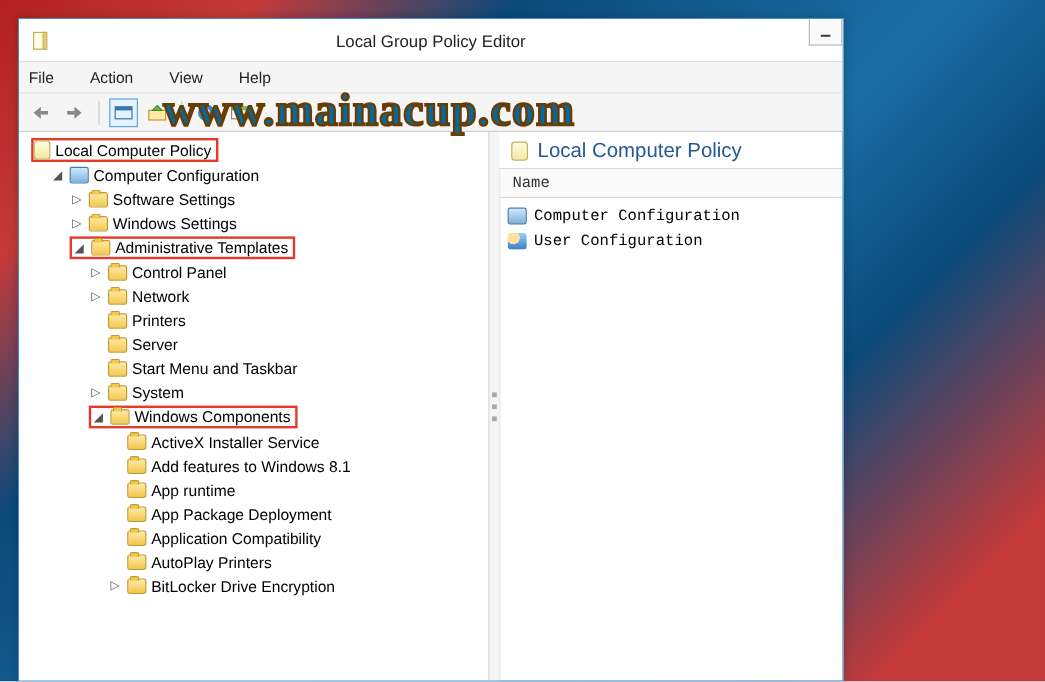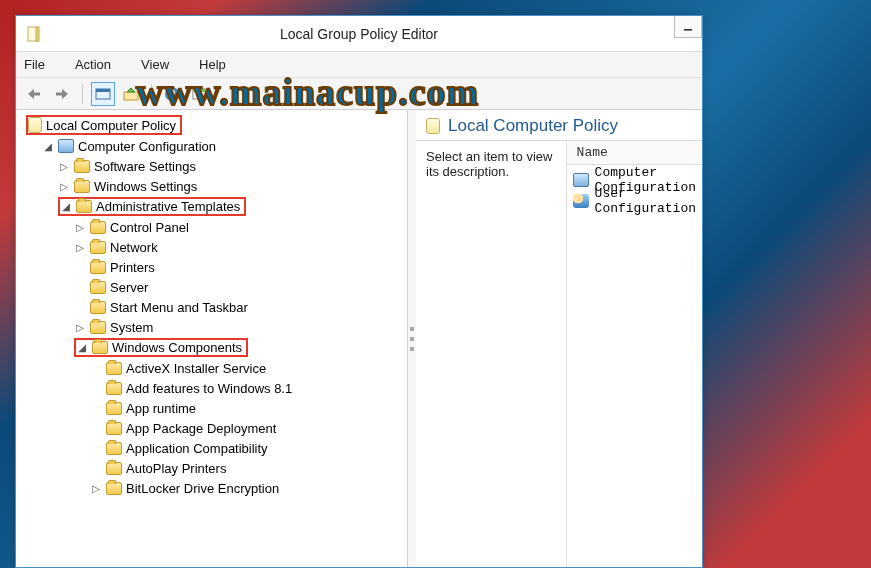--- a/index.html
+++ b/index.html
@@ -271,23 +271,20 @@
           <div class="grip"></div>
           <div class="grip"></div>
       </div>
 
       <div class="right-pane">
         <div class="right-header">
           <span class="scroll-icon"></span>
           <span class="title">Local Computer Policy</span>
         </div>
         <div class="right-body">
-          <div class="desc-pane">
-            <span>Select an item to view its description.</span>
-          </div>
           <div class="list-pane">
             <div class="list-header">Name</div>
             <div class="list-body">
               <div class="list-item">
                 <span class="comp-icon"></span>
                 <span class="label">Computer Configuration</span>
               </div>
               <div class="list-item">
                 <span class="usr-icon"></span>
                 <span class="label">User Configuration</span>

